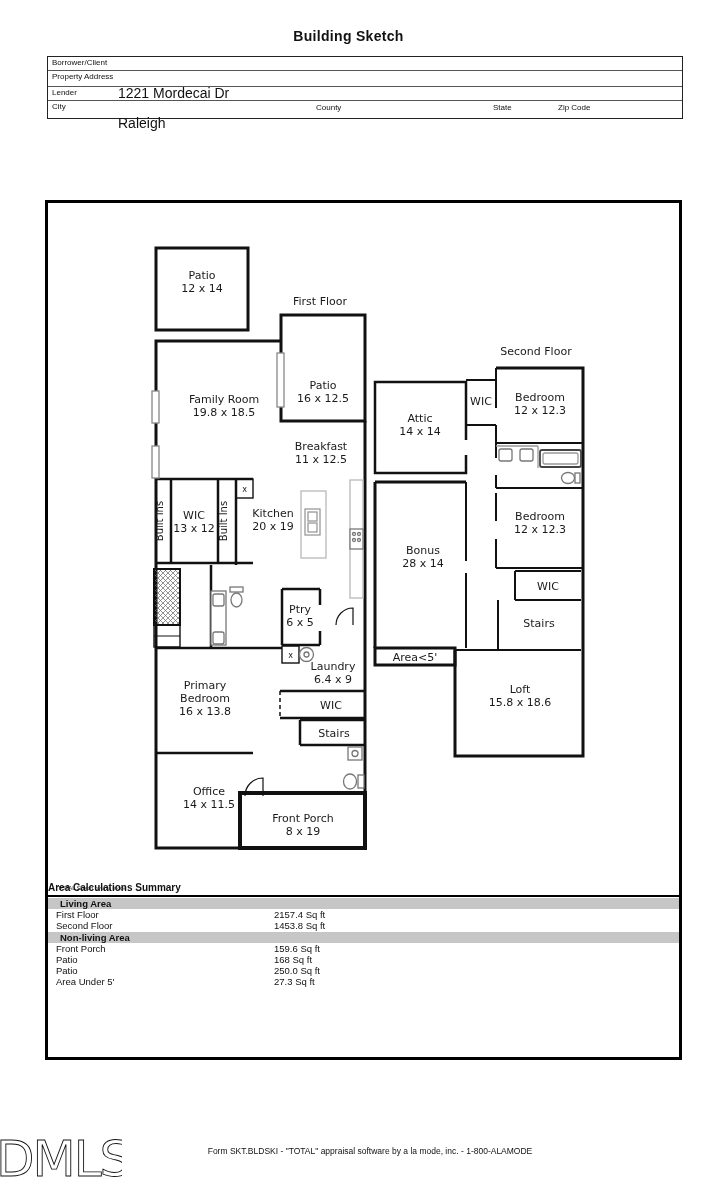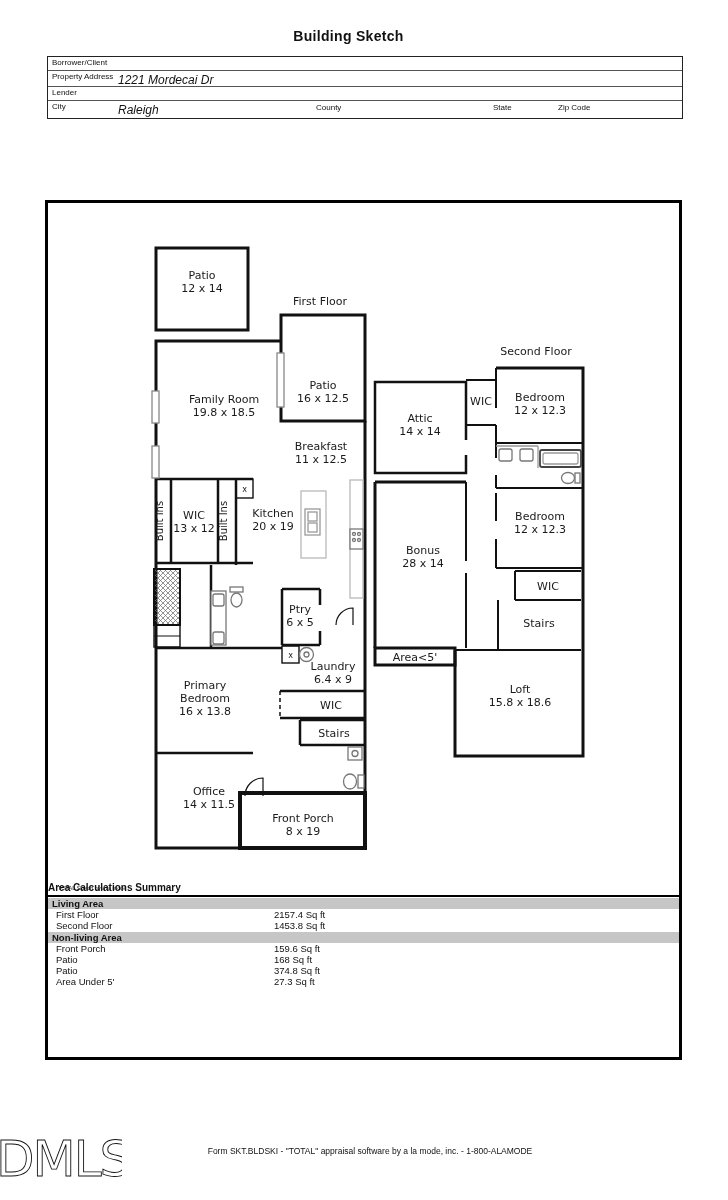--- a/index.html
+++ b/index.html
@@ -13,38 +13,38 @@
   }
   
   .prop-table{
     position:absolute;left:47px;top:56px;width:634px;border:1.5px solid #222;
     background:#fff;
   }
   .pt-row{position:relative;border-bottom:1px solid #555;}
   .pt-row:last-child{border-bottom:none;}
   .pt-r1{height:13px;text-decoration:underline;} .pt-r2{height:15px;} .pt-r3{height:17px;} .pt-r4{height:13px;}
   .pt-label{position:absolute;left:4px;top:1px;font-size:8px;color:#111;}
-  .pt-value{position:absolute;left:70px;top:2px;font-size:12px;color:#111;font-style:italic;}
+  .pt-value{position:absolute;left:70px;top:14px;font-size:14px;color:#111;}
   .pt-sub{position:absolute;top:2px;font-size:8px;color:#111;}
   
   .sketch-box{
     position:absolute;left:45px;top:200px;width:631px;height:854px;
     border:3px solid #000;background:#fff;
   }
   svg.plan{position:absolute;left:0;top:0;}
   svg.plan text{font-family:"DejaVu Sans",sans-serif;font-size:11px;fill:#1a1a1a;}
   svg.plan text.small{font-size:8px;}
   svg.plan text.rot{font-size:10px;}
   
   .summary{position:absolute;left:0;top:676px;width:631px;font-size:9.5px;}
   .sum-titlebar{position:relative;height:16px;}
   .sum-brand{position:absolute;left:10px;top:6px;font-size:5.5px;color:#333;}
   .sum-title{position:absolute;left:0;width:631px;top:3px;font-size:10px;font-weight:bold;}
   .sum-sep{border-top:2.5px solid #000;}
-  .sum-bar{background:#c6c6c6;font-weight:bold;height:11px;line-height:11px;padding-left:4px;margin-top:1px;}
+  .sum-bar{background:#c6c6c6;font-weight:bold;height:11px;line-height:11px;padding-left:12px;margin-top:1px;}
   .sum-row{position:relative;height:11px;line-height:11px;}
   .sum-row .lbl{position:absolute;left:8px;}
   .sum-row .val{position:absolute;left:226px;width:100px;}
   .sum-row.bold{font-weight:bold;}
   
   .logo{position:absolute;left:-8px;top:1128px;}
   .footer-form{position:absolute;left:0;top:1146px;width:740px;text-align:center;font-size:8.5px;color:#111;}
 </style>
 </head>
 <body>
@@ -252,21 +252,21 @@
       <div class="sum-row">
         <span class="lbl">Front Porch</span>
         <span class="val">159.6 Sq ft</span>
       </div>
       <div class="sum-row">
         <span class="lbl">Patio</span>
         <span class="val">168 Sq ft</span>
       </div>
       <div class="sum-row">
         <span class="lbl">Patio</span>
-        <span class="val">374.8 Sq ft</span>
+        <span class="val">250.0 Sq ft</span>
       </div>
       <div class="sum-row">
         <span class="lbl">Area Under 5'</span>
         <span class="val">27.3 Sq ft</span>
       </div>
     </div>
   </div>
 
   <svg class="logo" width="130" height="62" viewBox="0 0 130 62">
     <text x="4" y="48" font-family="DejaVu Sans, sans-serif" font-size="50" fill="none" stroke="#111" stroke-width="0.9" letter-spacing="-2">DMLS</text>

